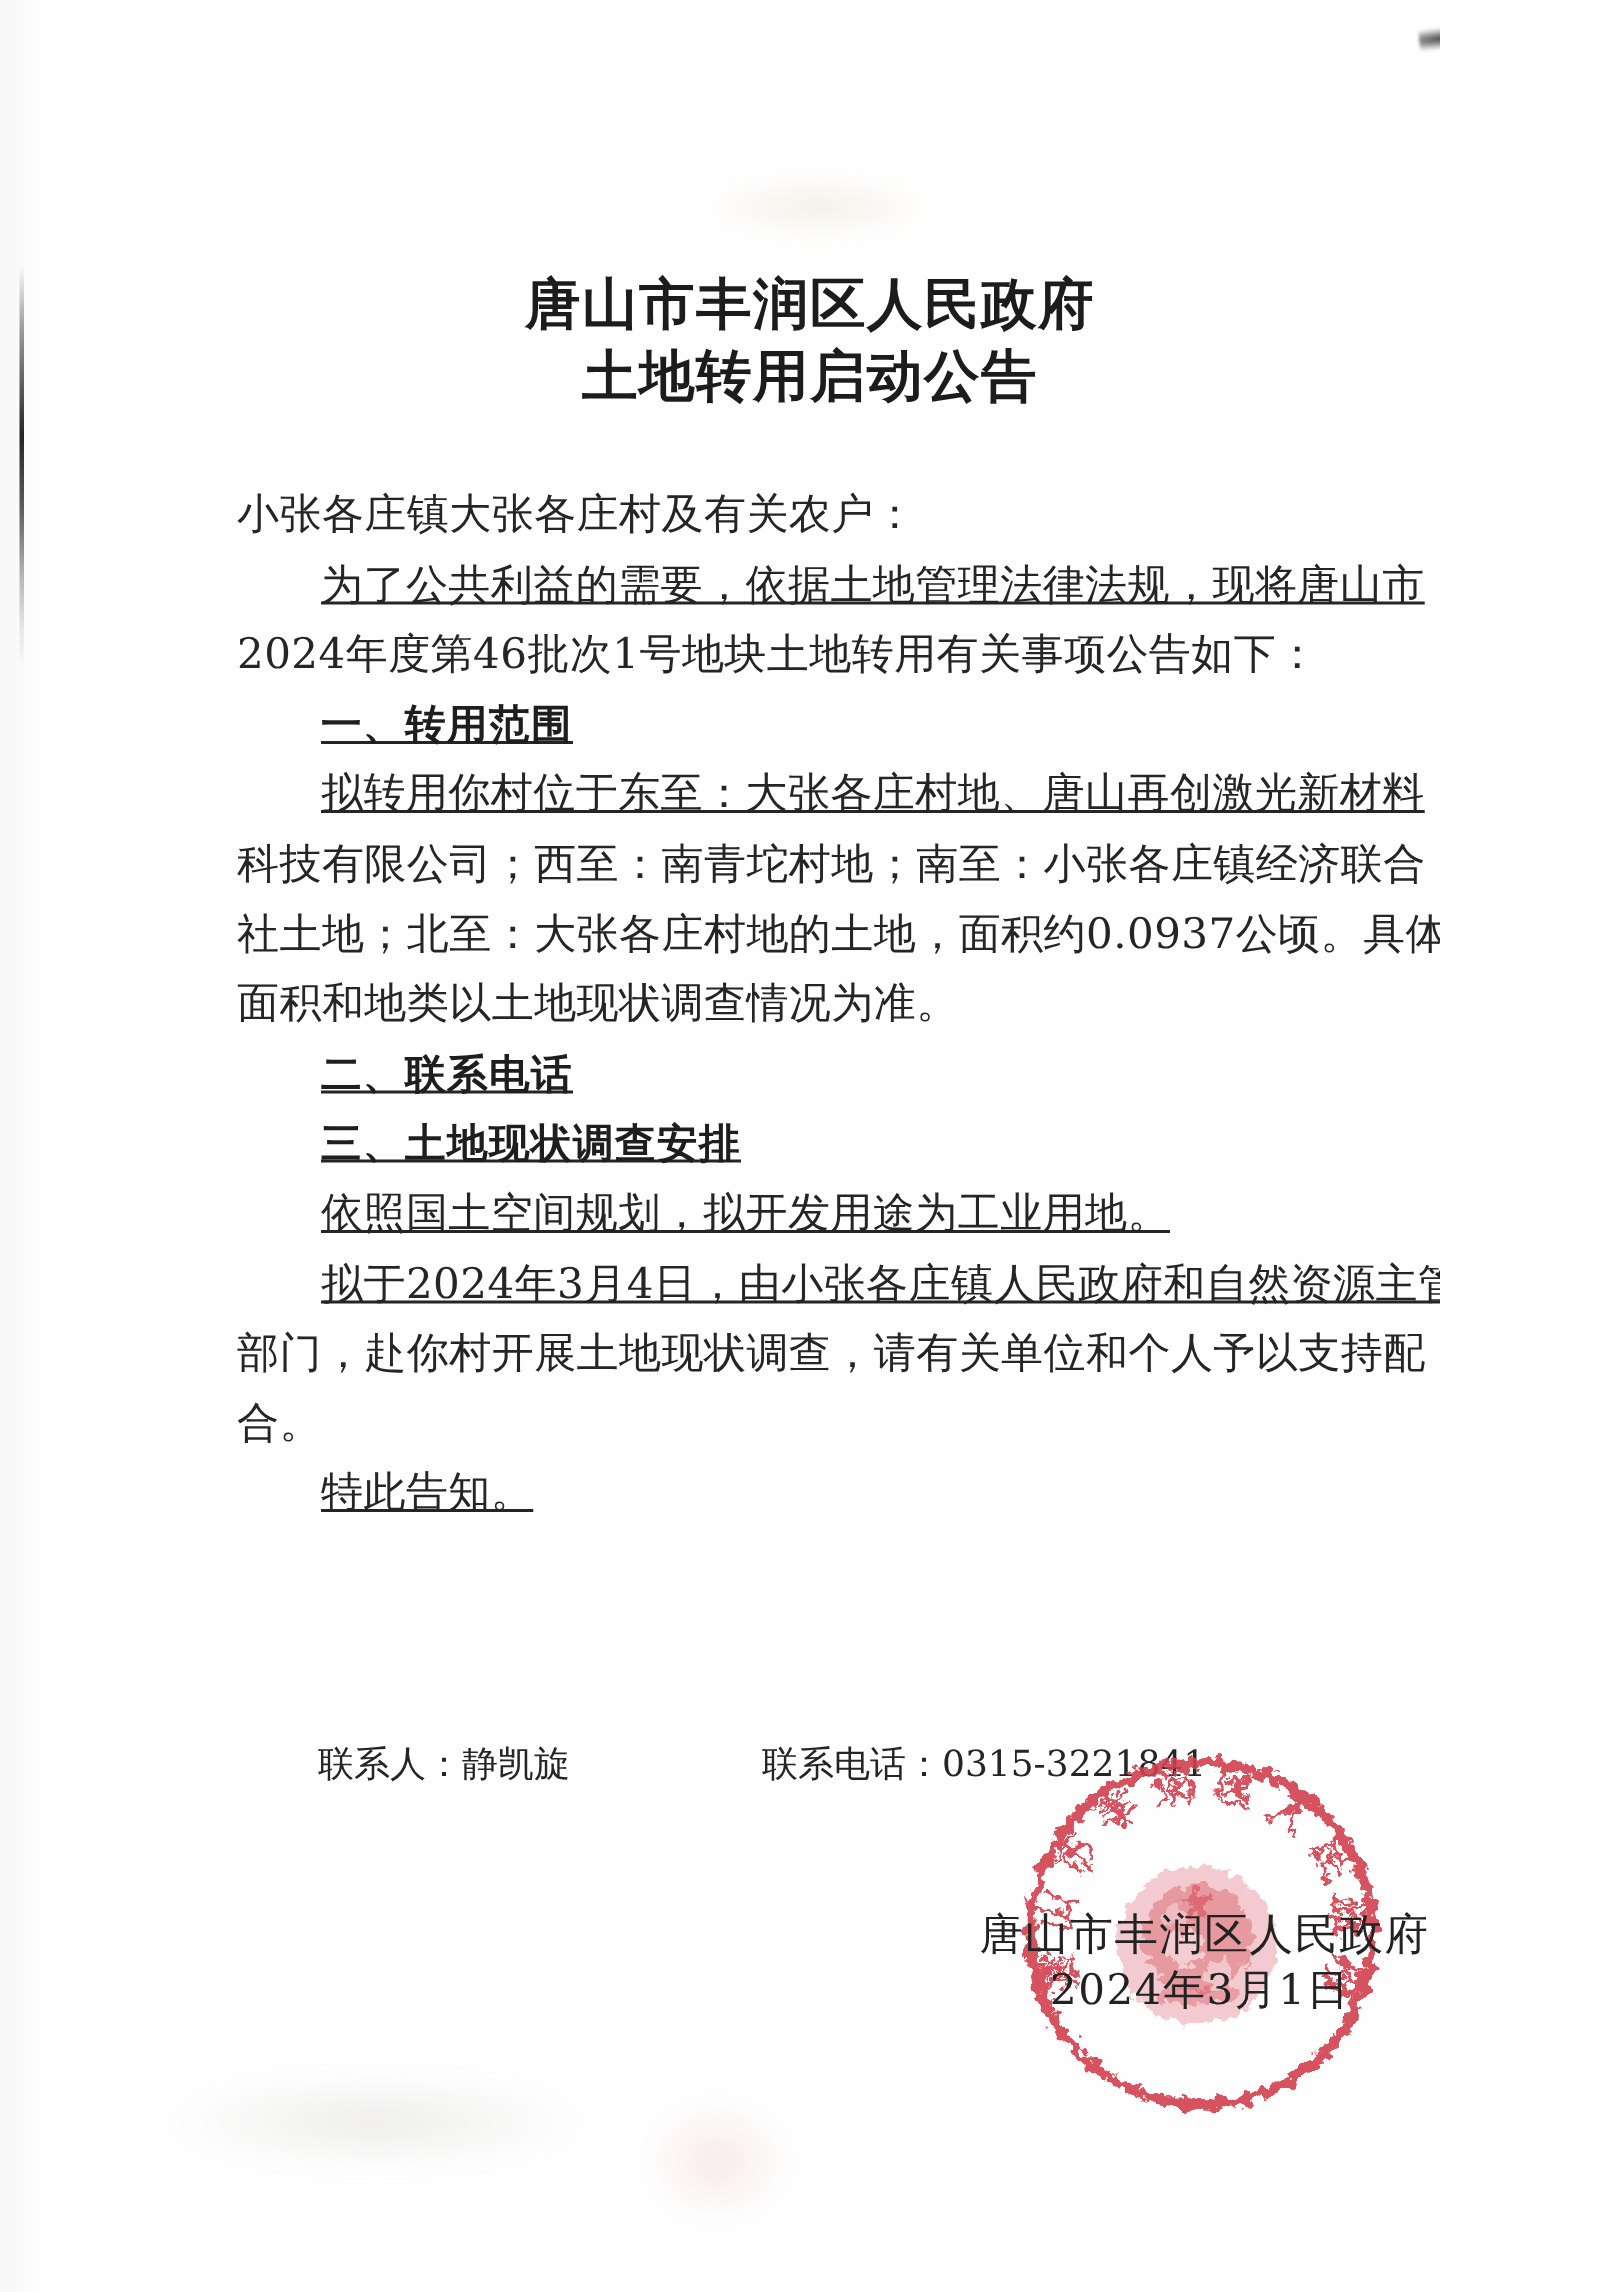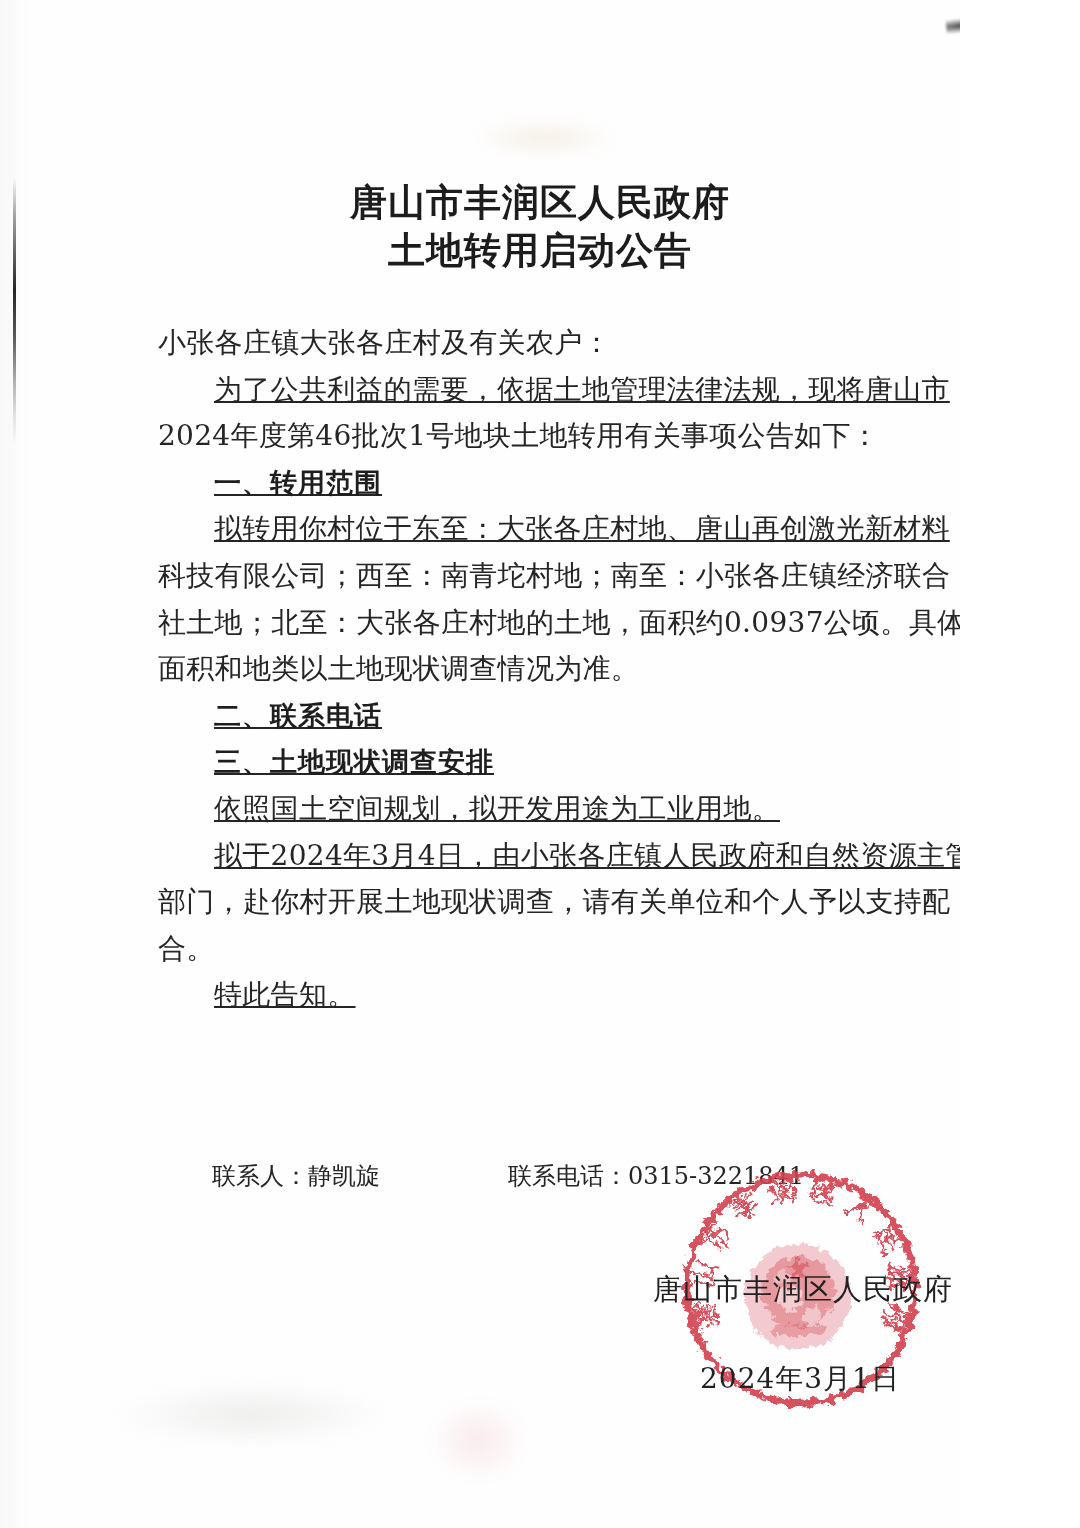--- a/index.html
+++ b/index.html
@@ -75,21 +75,21 @@
   .seal{position:absolute;left:651px;top:1139px;z-index:1;}
   .seal-text{
     font-family:"DejaVu Serif","Liberation Serif",serif;
     font-size:27px;font-weight:bold;letter-spacing:10px;
   }
   .signature{
     position:absolute;left:603px;top:1270px;width:400px;
     text-align:center;font-size:29px;color:#222;z-index:2;letter-spacing:1px;
   }
   .sign-date{
-    position:absolute;left:600px;top:1360px;width:400px;
+    position:absolute;left:600px;top:1308px;width:400px;
     text-align:center;font-size:28px;color:#222;z-index:2;letter-spacing:1px;
   }
 </style>
 </head>
 <body>
 
 <div class="page">
 
   <div class="edge-line"></div>
   <div class="smudge-tr"></div>

